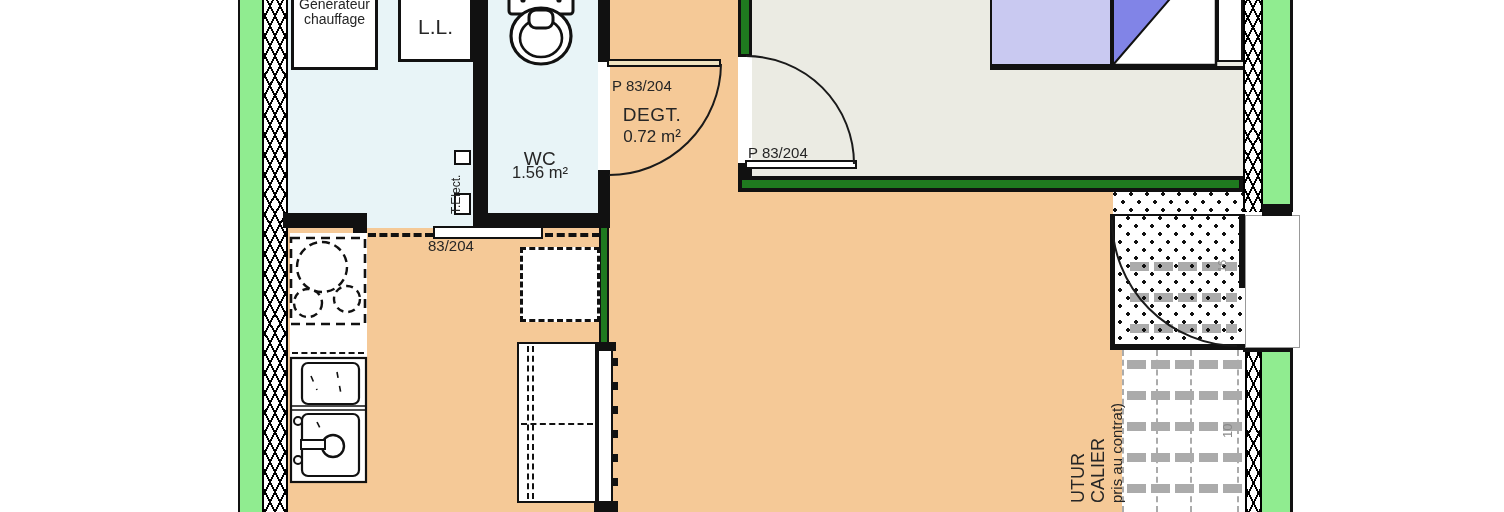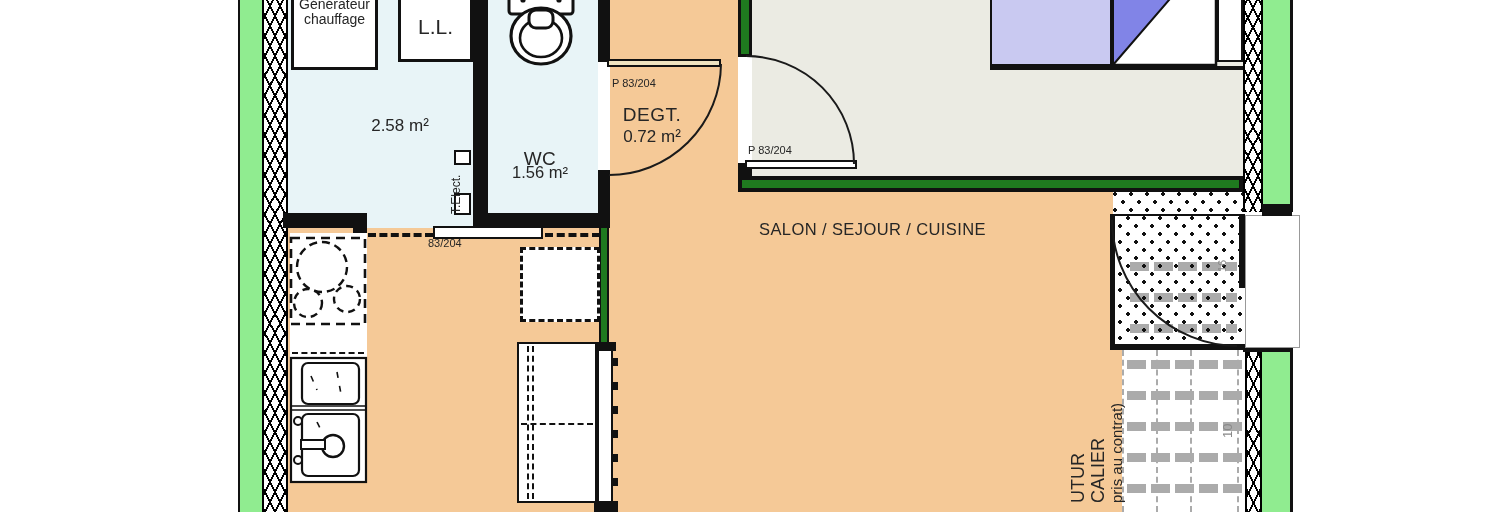--- a/index.html
+++ b/index.html
@@ -33,21 +33,21 @@
     background-size:16px 16px,16px 16px;background-position:2px 2px,10px 10px;}
   .stairs{background-image:
       repeating-linear-gradient(to right,#fff 0 5px,transparent 5px 24px),
       repeating-linear-gradient(to bottom,transparent 0 10px,var(--stair-gray,#ABABAB) 10px 19px,transparent 19px 31px);}
   .vdash{position:absolute;border-left:2px dashed var(--stair-gray,#ABABAB);}
   .lbl{position:absolute;white-space:nowrap;}
   .ctr{text-align:center;}
   .rot{transform:rotate(-90deg);transform-origin:0 0;}
   .room-name{font-size:19px;letter-spacing:.5px;}
   .room-area{font-size:17px;}
-  .door-lbl{font-size:11px;}
+  .door-lbl{font-size:15px;}
   .box{position:absolute;background:#fff;border:3px solid #111;box-sizing:border-box;}
   .panel{position:absolute;background:#fff;border:2px solid #111;box-sizing:border-box;}
   .dash-door{position:absolute;border-top:4px dashed #111;}
   .gray-dim{color:#8a8a8a;}
   svg{position:absolute;overflow:visible;}
 </style>
 </head>
 <body>
 
 <div class="canvas">
@@ -188,33 +188,31 @@
 
   <div class="abs" style="left:607px;top:59px;width:114px;height:8px;background:#EFE3C0;border:2px solid #111"></div>
   <div class="panel" style="left:745px;top:160px;width:112px;height:9px"></div>
 
   <svg style="left:0;top:0" width="1504" height="512" viewBox="0 0 1504 512">
     <path d="M 721 64 A 112 112 0 0 1 609 175" fill="none" stroke="#1a1a1a" stroke-width="2"></path>
     <path d="M 746 56 A 108 108 0 0 1 854 164" fill="none" stroke="#1a1a1a" stroke-width="2"></path>
     <path d="M 1112 220 A 127 127 0 0 0 1237 346" fill="none" stroke="#1a1a1a" stroke-width="2"></path>
   </svg>
 
-  <div class="lbl ctr room-area" style="left:320px;top:116px;width:160px">2.58 m²</div>
 
   <div class="lbl ctr room-name" style="left:480px;top:148px;width:120px">WC</div>
   <div class="lbl ctr" style="left:480px;top:163px;width:120px;font-size:16.5px">1.56 m²</div>
 
   <div class="lbl door-lbl" style="left:612px;top:77px">P 83/204</div>
   <div class="lbl ctr room-name" style="left:592px;top:104px;width:120px">DEGT.</div>
   <div class="lbl ctr room-area" style="left:592px;top:127px;width:120px">0.72 m²</div>
 
   <div class="lbl door-lbl" style="left:748px;top:144px">P 83/204</div>
   <div class="lbl door-lbl" style="left:428px;top:237px">83/204</div>
 
-  <div class="lbl ctr" style="left:690px;top:220px;width:365px;font-size:16.5px;letter-spacing:.4px">SALON / SEJOUR / CUISINE</div>
 
 
   <div class="lbl rot gray-dim" style="left:1216px;top:272px;font-size:11px">16</div>
   <div class="lbl rot gray-dim" style="left:1220px;top:438px;font-size:13px">10</div>
 
   <div class="lbl rot" style="left:1068px;top:503px;font-size:18px">UTUR</div>
   <div class="lbl rot" style="left:1088px;top:503px;font-size:18px">CALIER</div>
   <div class="lbl rot" style="left:1108px;top:503px;font-size:15px">pris au contrat)</div>
 
 </div>

